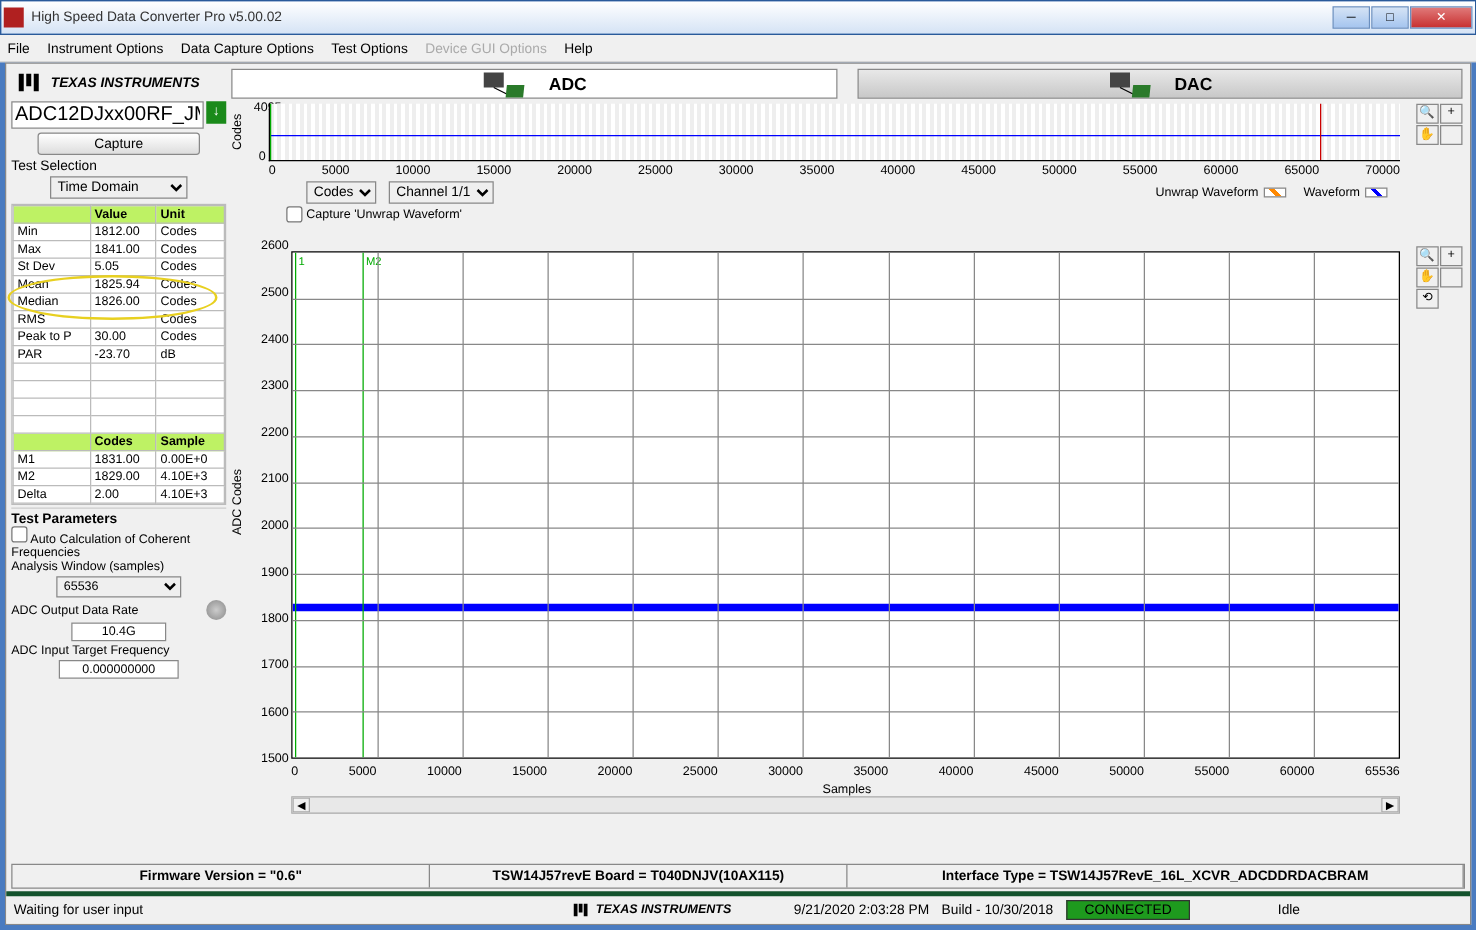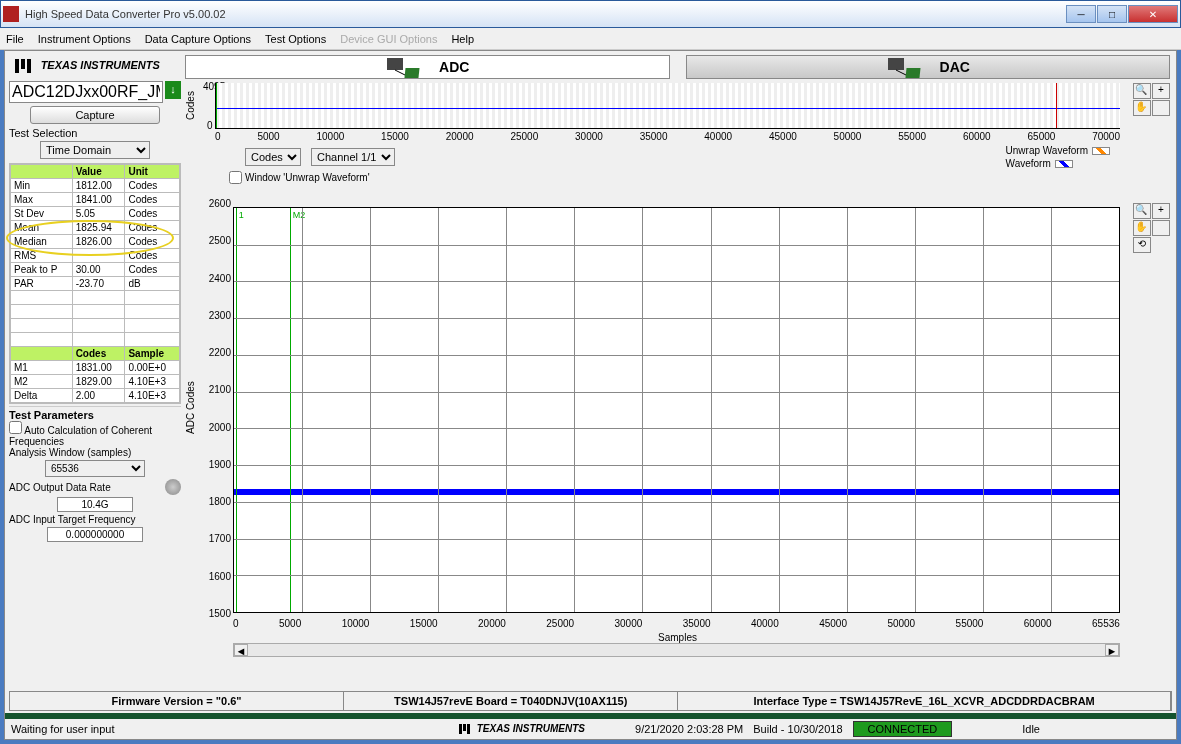--- a/index.html
+++ b/index.html
@@ -41,21 +41,21 @@
 .tab .chip { width: 14px; height: 10px; background: #2a7a2a; display: inline-block; transform: skew(-6deg); margin-left: -14px; margin-top: 12px; }
 .mini-chart { position: relative; height: 60px; margin-top: 4px; }
 .mc-y { position: absolute; left: 0; top: 0; bottom: 14px; width: 18px; writing-mode: vertical-rl; transform: rotate(180deg); font-size: 10px; text-align: center; }
 .mc-plot { position: absolute; left: 30px; right: 50px; top: 0; bottom: 14px; border-left: 1px solid #000; border-bottom: 1px solid #000; background: repeating-linear-gradient(to right, #eee, #eee 3px, #fff 3px, #fff 6px); }
 .mc-line { position: absolute; left: 0; right: 0; top: 55%; border-top: 1px solid #0000ff; }
 .mc-xaxis { position: absolute; left: 30px; right: 50px; bottom: 0; height: 12px; display: flex; justify-content: space-between; font-size: 10px; }
 .mc-tools { position: absolute; right: 0; top: 0; display: grid; grid-template-columns: 18px 18px; gap: 1px; }
 .tool { width: 18px; height: 16px; border: 1px solid #888; background: #f0f0f0; font-size: 10px; text-align: center; cursor: pointer; }
 .ctrls { display: flex; gap: 10px; align-items: center; padding: 2px 60px; }
 .ctrls select { border: 1px solid #888; font-size: 11px; padding: 1px; }
-.legend { display: flex; flex-direction: column; font-size: 10px; gap: 2px; }
+.legend { display: flex; flex-direction: row; font-size: 10px; gap: 14px; }
 .legend-item { display: flex; align-items: center; gap: 4px; }
 .leg-line { width: 18px; height: 8px; border: 1px solid #888; }
 .overlay-row { padding: 0 44px; font-size: 10px; display: flex; align-items: center; gap: 3px; }
 .big-chart { position: relative; height: 440px; margin-top: 19px; }
 .bc-y { position: absolute; left: 0; top: 0; bottom: 30px; width: 18px; writing-mode: vertical-rl; transform: rotate(180deg); font-size: 10px; text-align: center; }
 .bc-yticks { position: absolute; left: 18px; top: 0; bottom: 30px; width: 30px; font-size: 10px; }
 .bc-yticks div { position: absolute; right: 2px; transform: translateY(-50%); }
 .bc-plot { position: absolute; left: 48px; right: 50px; top: 4px; bottom: 30px; border: 1px solid #000; background: #fff; overflow: hidden; }
 .bc-plot .grid-v { position: absolute; top: 0; bottom: 0; border-left: 1px solid #888; }
 .bc-plot .grid-h { position: absolute; left: 0; right: 0; border-top: 1px solid #888; }
@@ -64,21 +64,21 @@
 .bc-marker { position: absolute; top: 0; bottom: 0; border-left: 1px solid #0a0; }
 .bc-marker span { position: absolute; top: 2px; left: 2px; color: #0a0; font-size: 9px; }
 .bc-xaxis { position: absolute; left: 48px; right: 50px; bottom: 14px; display: flex; justify-content: space-between; font-size: 10px; }
 .bc-xlabel { position: absolute; left: 0; right: 0; bottom: 0; text-align: center; font-size: 10px; }
 .bc-tools { position: absolute; right: 0; top: 0; display: grid; grid-template-columns: 18px 18px; gap: 1px; }
 .hsb { position: absolute; left: 48px; right: 50px; bottom: -14px; height: 14px; background: #e8e8e8; border: 1px solid #aaa; display: flex; }
 .hsb .arr { width: 14px; text-align: center; background: #f0f0f0; border: 1px solid #aaa; cursor: pointer; }
 .hsb .track { flex: 1; }
 .footer1 { position: absolute; left: 4px; right: 4px; bottom: 28px; height: 20px; background: #f0f0f0; border: 1px solid #888; display: flex; font-size: 11px; }
 .footer1 > div { border-right: 1px solid #888; padding: 2px 8px; display: flex; align-items: center; }
-.footer2 { position: absolute; left: 0; right: 0; bottom: 0; height: 26px; background: #f0f0f0; border-top: 6px solid #14532d; display: flex; align-items: center; font-size: 11px; padding: 0 6px; gap: 10px; }
+.footer2 { position: absolute; left: 0; right: 0; bottom: 0; height: 26px; background: #f0f0f0; border-top: 4px solid #14532d; display: flex; align-items: center; font-size: 11px; padding: 0 6px; gap: 10px; }
 .footer2 .conn { background: #1e9a1e; color: #000; padding: 1px 14px; border: 1px solid #333; }
 .highlight-oval { position: absolute; border: 2px solid #e8d020; border-radius: 50%; pointer-events: none; }
 </style>
 </head>
 <body>
 
 <div class="titlebar">
   <span class="icon"></span>
   <span class="title">High Speed Data Converter Pro v5.00.02</span>
   <div class="winbtns">
@@ -289,21 +289,21 @@
             <span class="leg-line" style="background:linear-gradient(45deg,#fff 40%,#f80 40%,#f80 60%,#fff 60%)"></span>
           </div>
         <div class="legend-item">
             <span>Waveform</span>
             <span class="leg-line" style="background:linear-gradient(45deg,#fff 40%,#00f 40%,#00f 60%,#fff 60%)"></span>
           </div>
       </div>
     </div>
     <div class="overlay-row">
       <input type="checkbox" style="">
-        <span>Window 'Unwrap Waveform'</span>
+        <span>Capture 'Unwrap Waveform'</span>
     </div>
 
     <div class="big-chart">
       <div class="bc-y">ADC Codes</div>
       <div class="bc-yticks" id="yticks">
           <div style="top: 0%;">2600</div>
           <div style="top: 9.09091%;">2500</div>
           <div style="top: 18.1818%;">2400</div>
           <div style="top: 27.2727%;">2300</div>
           <div style="top: 36.3636%;">2200</div>

